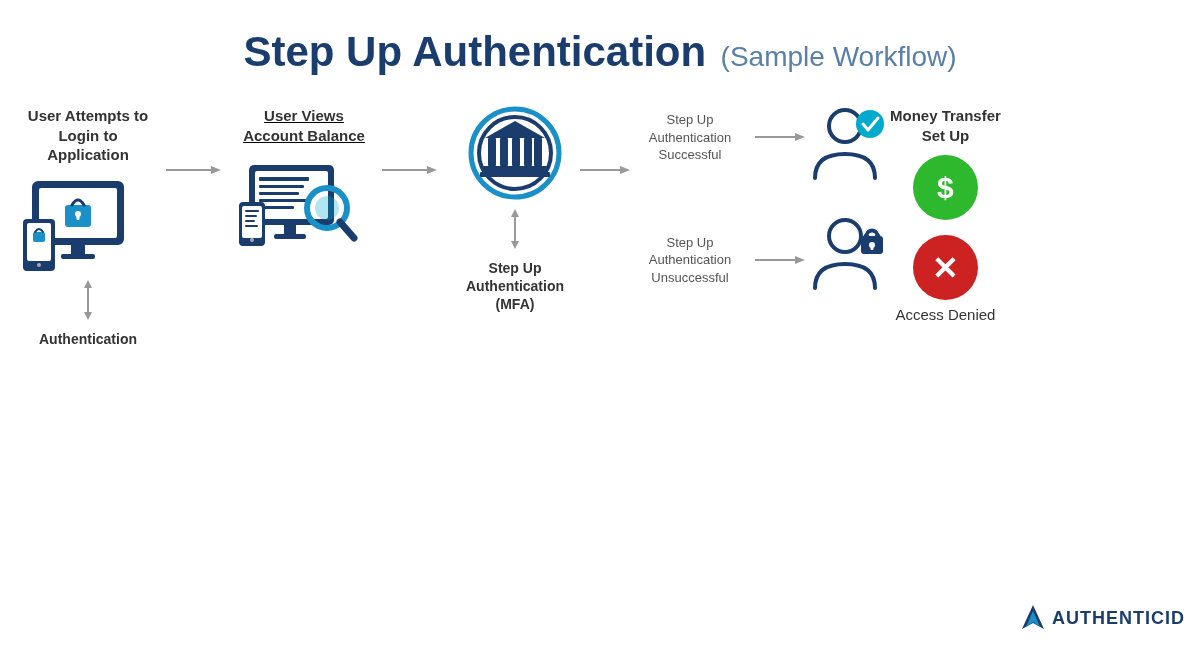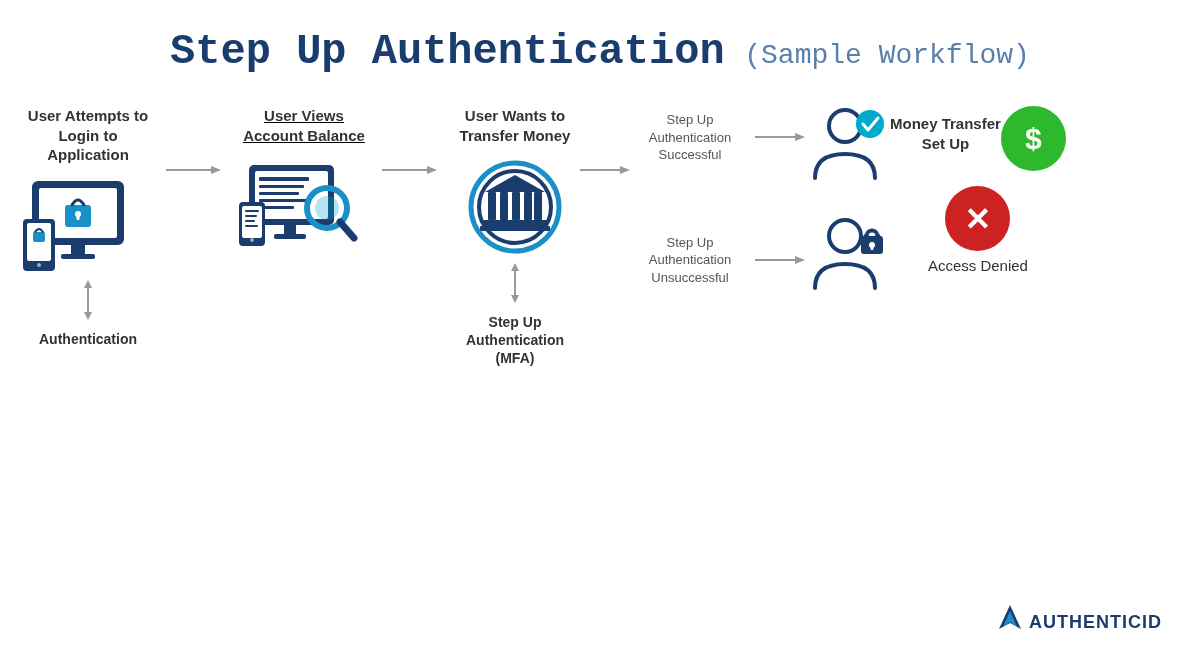--- a/index.html
+++ b/index.html
@@ -10,21 +10,20 @@
       font-family: 'Arial', sans-serif;
       overflow: hidden;
       position: relative;
     }
 
     
     .title-area {
       text-align: center;
       padding-top: 28px;
       margin-bottom: 30px;
-      font-family: Liberation Mono, monospace;
     }
     .title-main {
       font-size: 42px;
       font-weight: 900;
       color: #1a3d6e;
       display: inline;
     }
     .title-sub {
       font-size: 28px;
       font-weight: 400;
@@ -122,23 +121,23 @@
       color: #333;
       text-align: center;
       margin-bottom: 10px;
       line-height: 1.3;
     }
 
     
     .logo-area {
       position: absolute;
       bottom: 20px;
-      right: 38px;
-      display: flex;
-      align-items: flex-end;
+      right: 15px;
+      display: flex;
+      align-items: center;
       gap: 4px;
     }
 
     .logo-text {
       font-size: 18px;
       font-weight: 700;
       color: #1a3d6e;
       letter-spacing: 1px;
     }
 
@@ -239,21 +238,20 @@
     </div>
 
     <div class="arrow-right" style="margin-top:55px;">
       <svg width="55" height="18">
         <line x1="0" y1="9" x2="48" y2="9" stroke="#999" stroke-width="2"></line>
         <polygon points="55,9 45,5 45,13" fill="#999"></polygon>
       </svg>
     </div>
 
     <div class="step" style="width:130px;">
-      <div class="step-label">User Wants to<br>Transfer Money</div>
       <div class="step-icon">
         <svg width="100" height="95" viewBox="0 0 100 95">
 
           <circle cx="50" cy="47" r="44" fill="none" stroke="#1a90c8" stroke-width="5"></circle>
 
           <circle cx="50" cy="47" r="36" fill="none" stroke="#1a3d6e" stroke-width="4"></circle>
 
           <polygon points="50,15 20,32 80,32" fill="#1a3d6e"></polygon>
 
           <rect x="23" y="32" width="8" height="28" rx="1" fill="#1a3d6e"></rect>
@@ -334,21 +332,21 @@
           <path d="M60 20 Q67 10 74 20" stroke="#1a3d6e" stroke-width="3" fill="none" stroke-linecap="round"></path>
           <rect x="62" y="14" width="10" height="8" rx="5" fill="none" stroke="#1a3d6e" stroke-width="3"></rect>
           <circle cx="67" cy="29" r="3" fill="white"></circle>
           <rect x="65.5" y="29" width="3" height="5" rx="1" fill="white"></rect>
         </svg>
       </div>
     </div>
 
     <div style="display:flex; flex-direction:column; flex-shrink:0; align-items:center;">
 
-      <div style="display:flex; flex-direction:row; align-items:center; margin-bottom:15px;">
+      <div style="display:flex; flex-direction:column; align-items:center; margin-bottom:15px;">
         <div class="money-transfer-label">Money Transfer<br>Set Up</div>
         <div class="dollar-circle">$</div>
       </div>
 
       <div style="display:flex; flex-direction:column; align-items:center;">
         <div class="x-circle">✕</div>
         <div class="access-denied">Access Denied</div>
       </div>
     </div>
 

